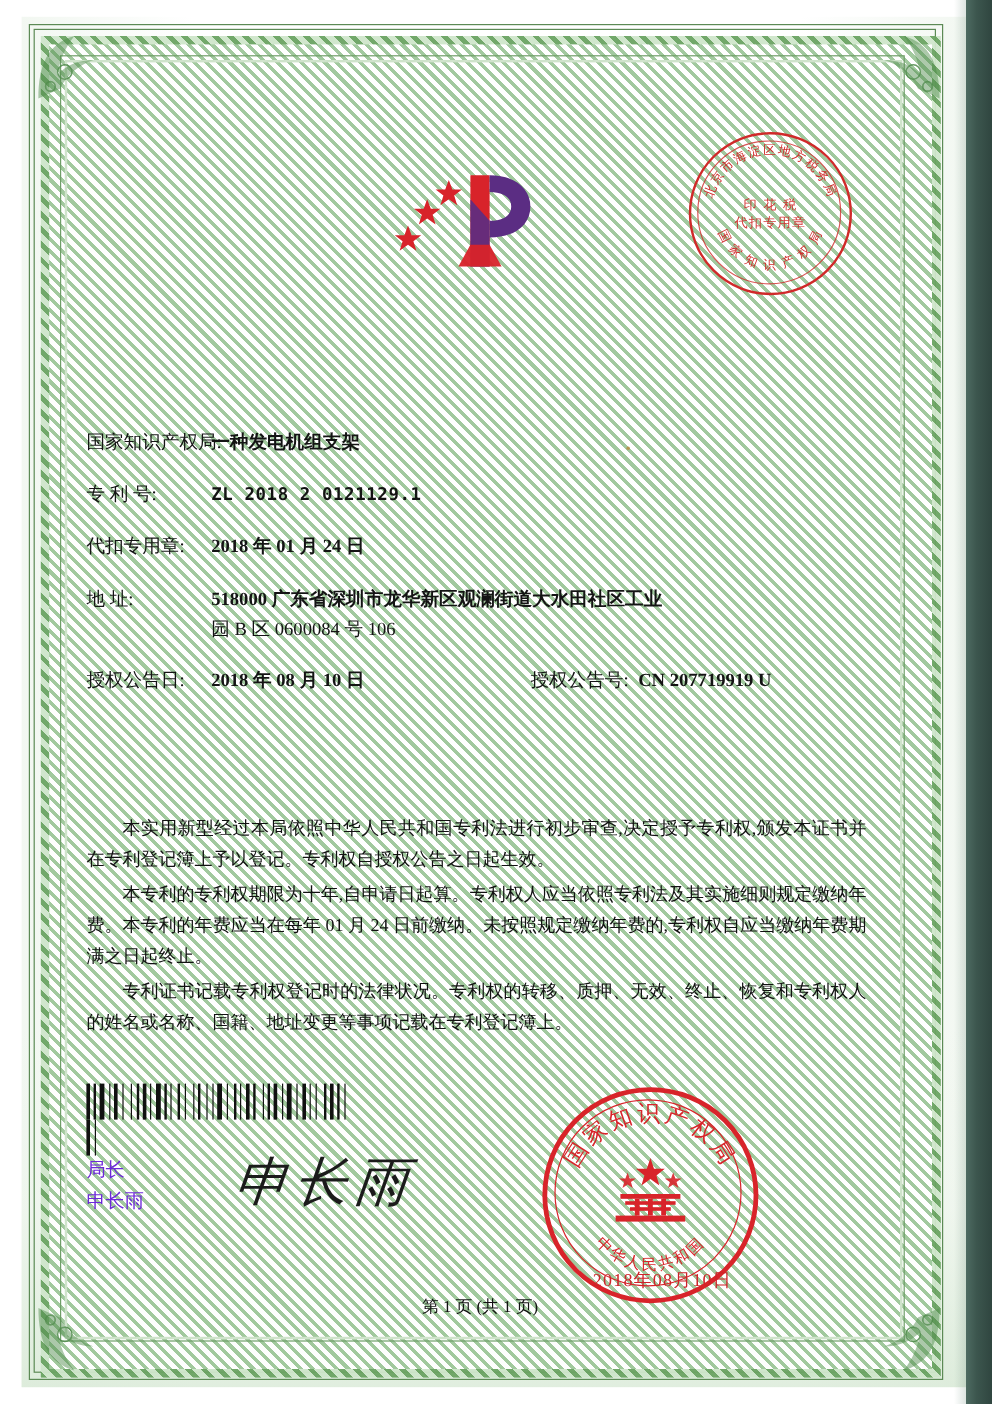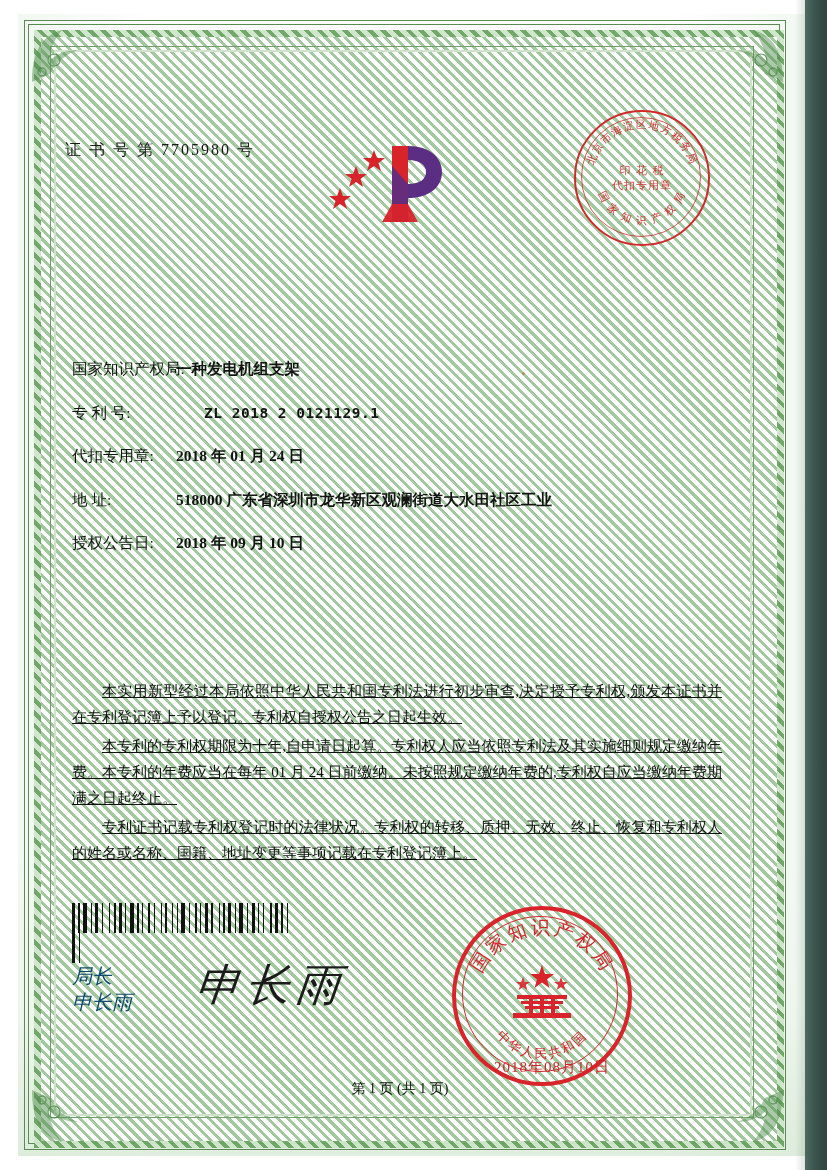--- a/index.html
+++ b/index.html
@@ -190,21 +190,20 @@
   .flabel {
     display: inline-block;
     width: 104px;
     letter-spacing: 0px;
   }
   .fvalue { display: inline-block; font-weight: bold; }
   .fvalue.mono {
     font-family: "DejaVu Sans Mono", "Liberation Mono", monospace;
     font-size: 14.5px;
     letter-spacing: .5px;
-    margin-left: 28px;
   }
   .frow .sub-line {
     display: block;
     margin-left: 104px;
     margin-top: 3px;
     white-space: nowrap;
   }
   .frow.split .right {
     position: absolute;
     left: 370px; top: 0;
@@ -217,45 +216,43 @@
     left: 12px; top: 620px;
     width: 660px;
     font-size: 15px;
     line-height: 26px;
     color: #111;
     text-align: justify;
   }
   .paras p {
     margin: 0 10px 3px 0;
     text-indent: 2em;
-    text-decoration: underline;
   }
 
   
   .barcode {
     position: absolute;
     left: 12px; top: 845px;
     width: 222px; height: 30px;
   }
   .barcode i {
     display: inline-block;
     height: 30px;
     background: #111;
     margin-right: 1px;
     vertical-align: top;
   }
 
   
   .sign-label {
     position: absolute;
     left: 12px; top: 905px;
-    font-size: 20px;
+    font-size: 16px;
     line-height: 26px;
-    color: #0c4a6e;
-    font-style: italic;
+    color: #6d28d9;
   }
   .handwriting {
     position: absolute;
     left: 136px; top: 898px;
     font-size: 44px;
     color: #1b1b1b;
     font-family: "DejaVu Serif", serif;
     font-style: italic;
     letter-spacing: 6px;
     transform: skewX(-6deg);
@@ -341,21 +338,20 @@
     <circle cx="26" cy="36" r="6" fill="none" stroke="currentColor" stroke-width="1.2"></circle>
   </svg>
   <svg class="corner br" viewBox="0 0 62 62">
     <path d="M4 58 C4 30 12 12 34 6 C26 16 22 26 20 38 C28 30 38 26 50 26 C38 30 28 38 22 50 Z" fill="currentColor" opacity=".55"></path>
     <circle cx="14" cy="48" r="4" fill="none" stroke="currentColor" stroke-width="1.4"></circle>
     <circle cx="26" cy="36" r="6" fill="none" stroke="currentColor" stroke-width="1.2"></circle>
   </svg>
 
   <div class="content">
 
-    <div class="cert-no">证 书 号 第 7705980 号</div>
 
     <svg class="logo" viewBox="0 0 160 110">
       <g fill="#d8232a">
         <polygon points="18,62 21,70 29,70 22.5,75 25,83 18,78 11,83 13.5,75 7,70 15,70"></polygon>
         <polygon points="34,40 37,48 45,48 38.5,53 41,61 34,56 27,61 29.5,53 23,48 31,48"></polygon>
         <polygon points="52,24 55,32 63,32 56.5,37 59,45 52,40 45,45 47.5,37 41,32 49,32"></polygon>
       </g>
       <path d="M70 96 L70 20 L86 20 L86 96 Z" fill="#d8232a"></path>
       <path d="M70 96 L86 96 L86 58 L70 40 Z" fill="#5b2d83" opacity=".9"></path>
       <path d="M86 20 C108 20 120 32 120 46 C120 62 106 72 86 72 L86 58 C98 58 104 53 104 46 C104 39 98 34 86 34 Z" fill="#5b2d83"></path>
@@ -390,24 +386,28 @@
         <span class="flabel">专 利 号:</span><span class="fvalue mono">ZL 2018 2 0121129.1</span>
       </div>
 
       <div class="frow">
         <span class="flabel">代扣专用章:</span><span class="fvalue">2018 年 01 月 24 日</span>
       </div>
 
 
       <div class="frow">
         <span class="flabel">地 址:</span><span class="fvalue">518000 广东省深圳市龙华新区观澜街道大水田社区工业</span>
+        <span class="sub-line">园 B 区 0600084 号 106</span>
       </div>
 
       <div class="frow split">
-        <span class="flabel">授权公告日:</span><span class="fvalue">2018 年 09 月 10 日</span>
+        <span class="flabel">授权公告日:</span><span class="fvalue">2018 年 08 月 10 日</span>
+        <span class="right">
+          <span class="flabel">授权公告号:</span><span class="fvalue">CN 207719919 U</span>
+        </span>
       </div>
 
     </div>
 
     <div class="paras">
       <p>本实用新型经过本局依照中华人民共和国专利法进行初步审查,决定授予专利权,颁发本证书并在专利登记簿上予以登记。专利权自授权公告之日起生效。</p>
       <p>本专利的专利权期限为十年,自申请日起算。专利权人应当依照专利法及其实施细则规定缴纳年费。本专利的年费应当在每年 01 月 24 日前缴纳。未按照规定缴纳年费的,专利权自应当缴纳年费期满之日起终止。</p>
       <p>专利证书记载专利权登记时的法律状况。专利权的转移、质押、无效、终止、恢复和专利权人的姓名或名称、国籍、地址变更等事项记载在专利登记簿上。</p>
     </div>
 

